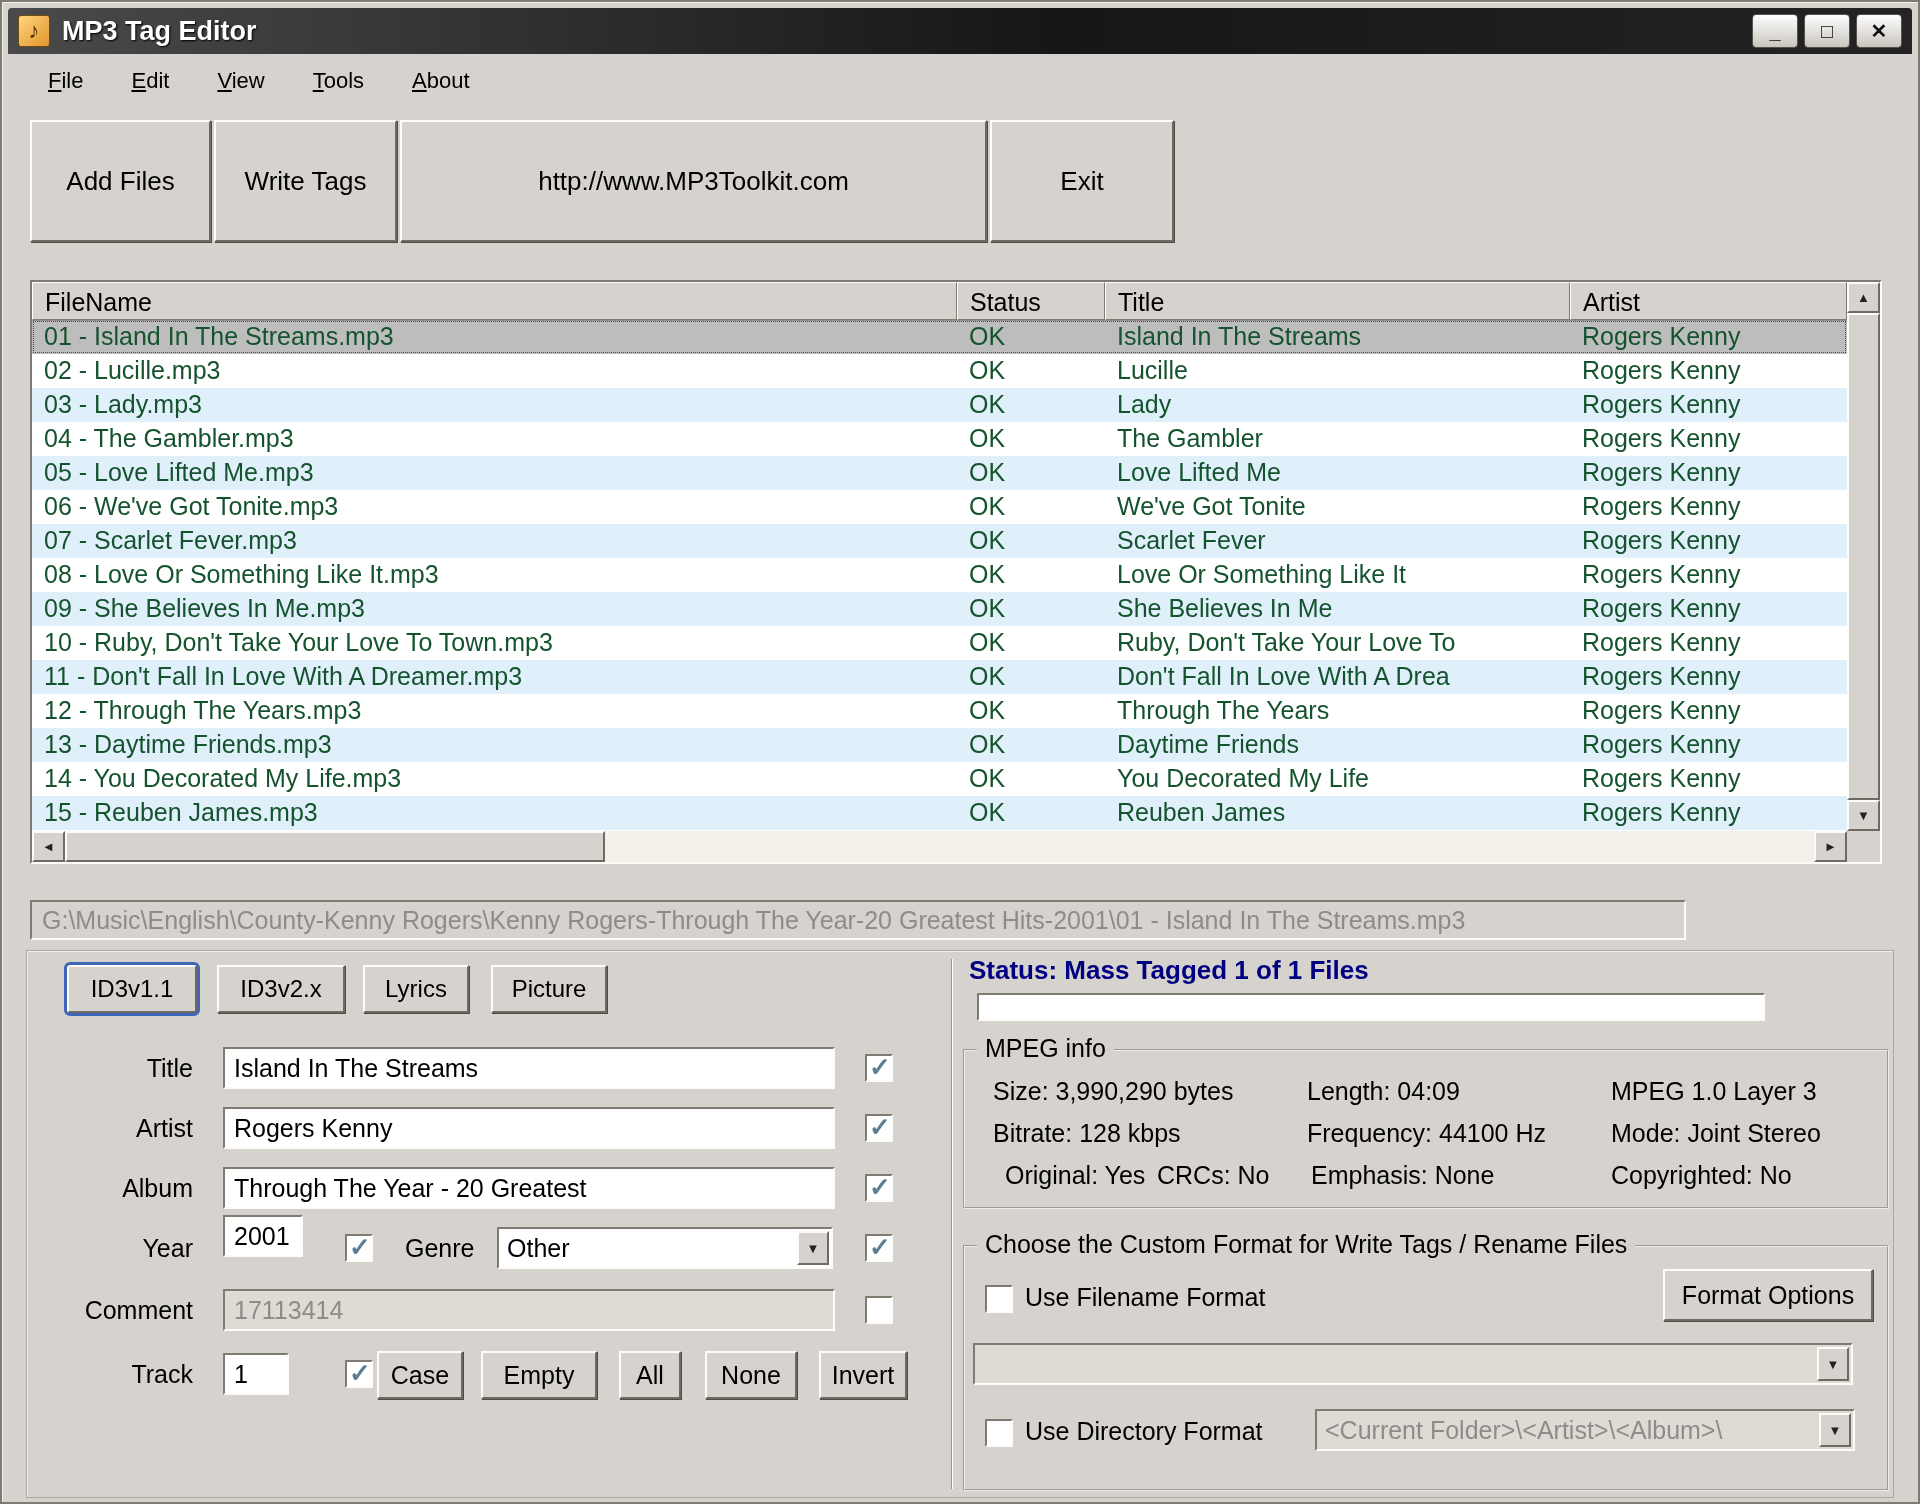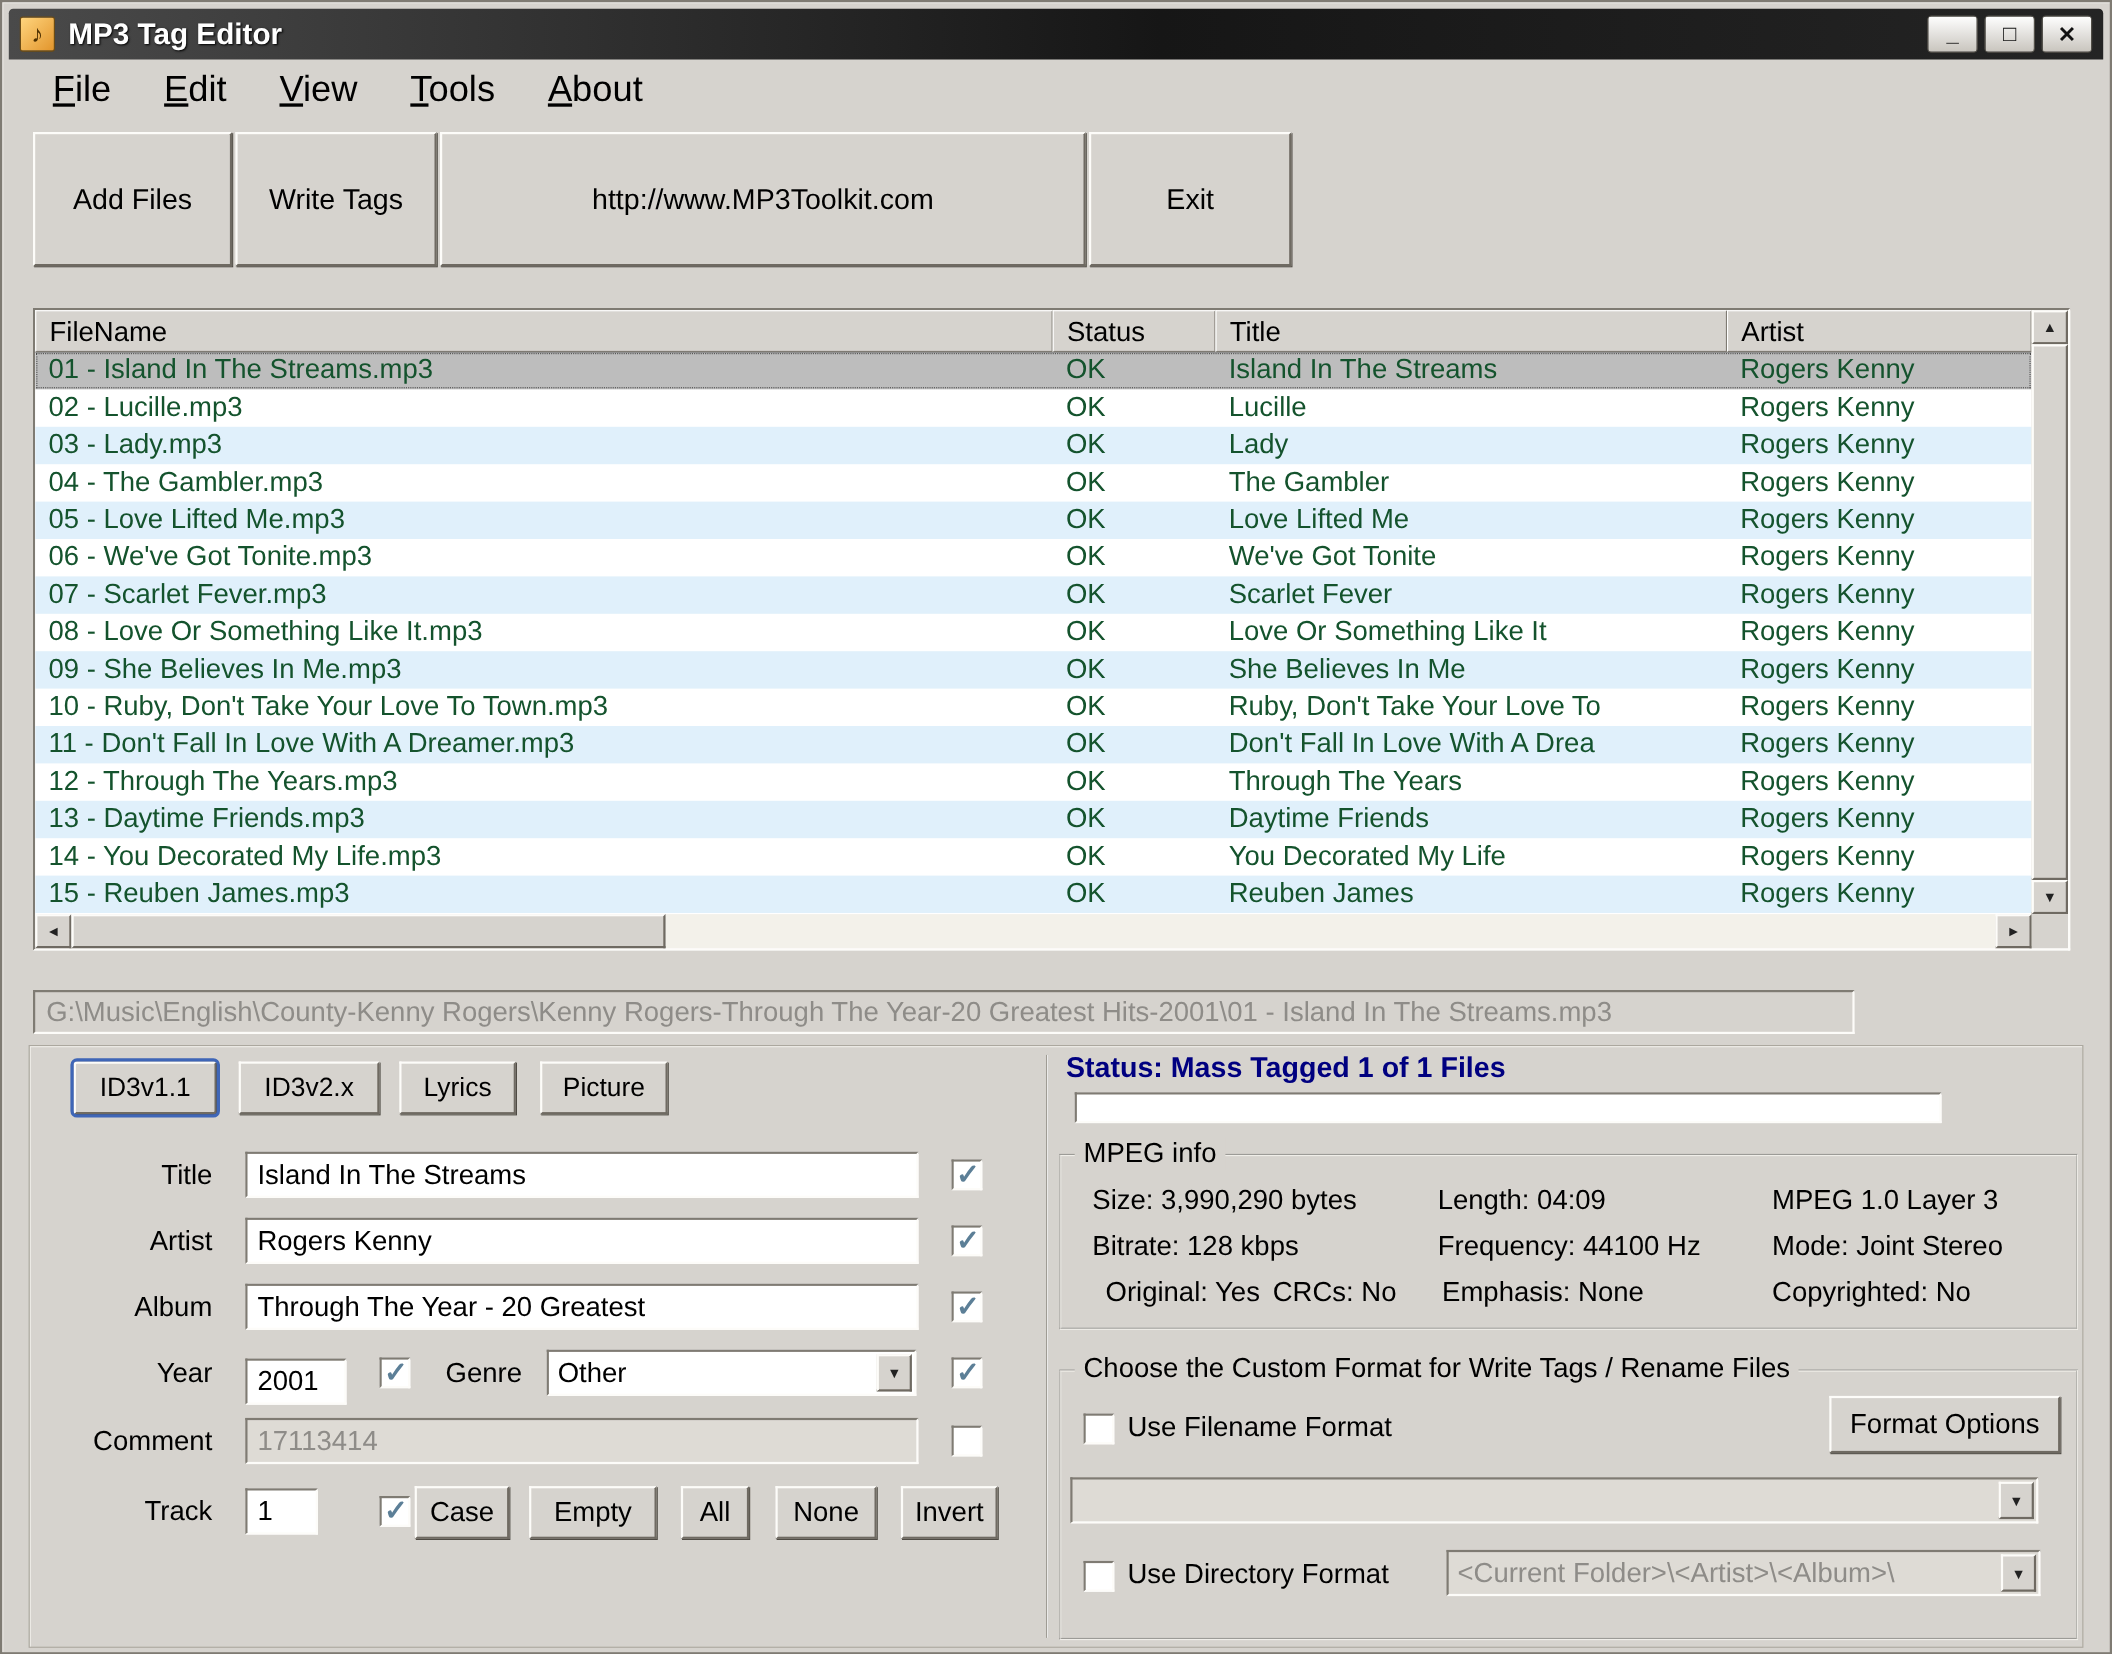--- a/index.html
+++ b/index.html
@@ -43,21 +43,21 @@
     display:flex; align-items:center; justify-content:center;
     font-size:20px; font-weight:bold; color:#111;
   }
 
   
   .menubar {
     position:absolute; left:6px; top:52px; right:6px; height:54px;
     display:flex; align-items:center; padding-left:16px;
   }
   .menu-item {
-    display:block; padding:8px 24px; font-size:33px; color:#000;
+    display:block; padding:8px 24px; font-size:22px; color:#000;
   }
   .menu-item::first-letter { text-decoration: underline; }
 
   
   .raised {
     background:#d6d3ce;
     border:2px solid;
     border-color:#fdfcf9 #6f6a62 #6f6a62 #fdfcf9;
     box-shadow: 1px 1px 0 #4f4b44;
   }
@@ -415,21 +415,21 @@
         <span class="chk">✓</span>
       </div>
 
     <div class="flabel" style="top:216px">Album</div>
     <div class="finput sunken" style="left:196px; top:216px; width:612px">Through The Year - 20 Greatest</div>
     <div class="checkbox sunken checked" style="left:838px; top:223px">
         <span class="chk">✓</span>
       </div>
 
     <div class="flabel" style="top:276px">Year</div>
-    <div class="finput sunken" style="left:196px; top:284px; width:92px">2001</div>
+    <div class="finput sunken" style="left:196px; top:264px; width:80px">2001</div>
     <div class="checkbox sunken checked" style="left:318px; top:283px">
         <span class="chk">✓</span>
       </div>
     <div class="fmt-label" style="left:378px; top:283px">Genre</div>
     <div class="combo sunken" style="left:470px; top:276px; width:336px">
       <div class="combo-text">Other</div>
       <div class="combo-arrow">
           <span>▼</span>
         </div>
     </div>

